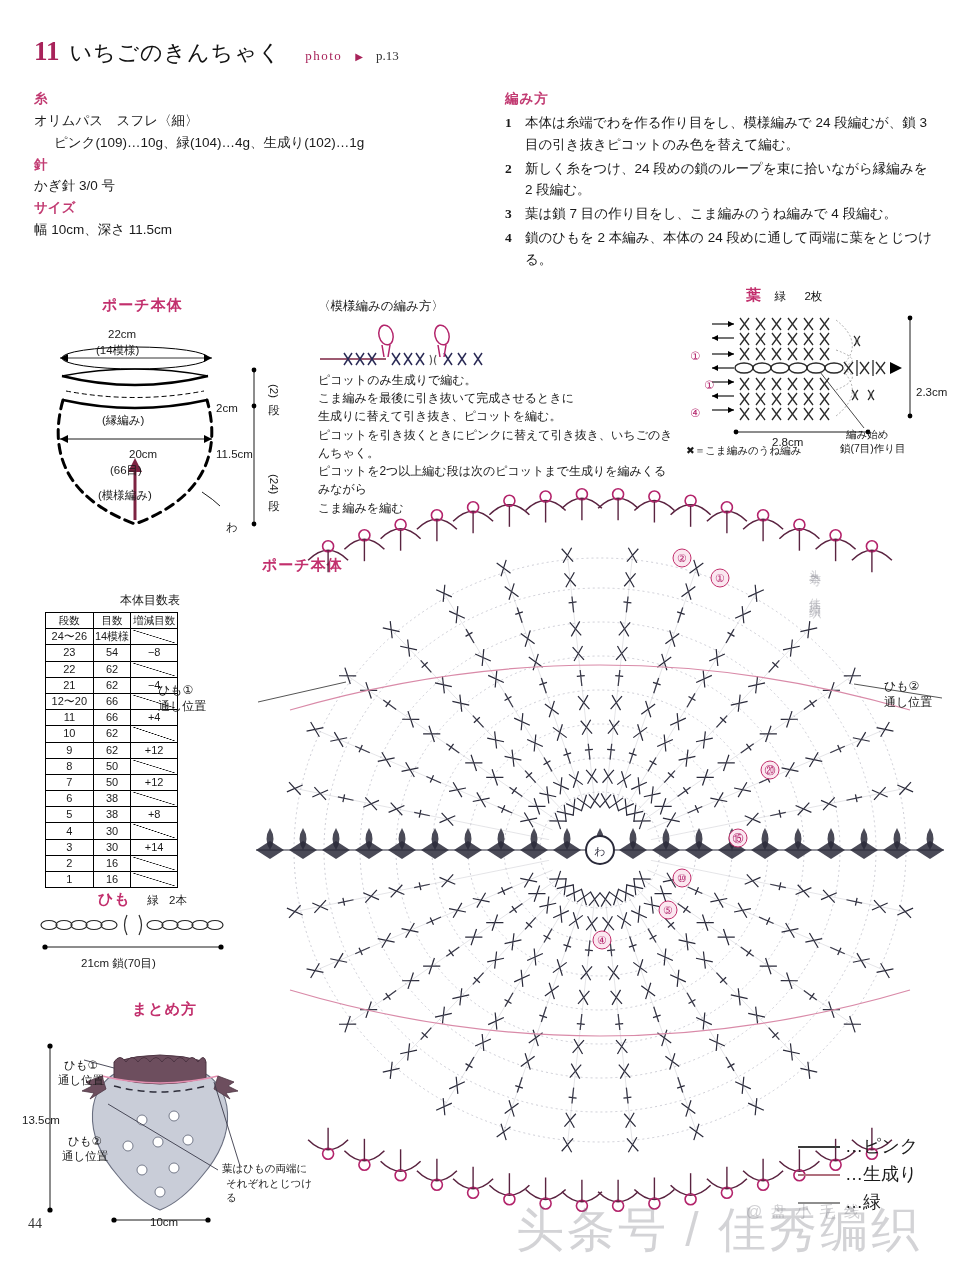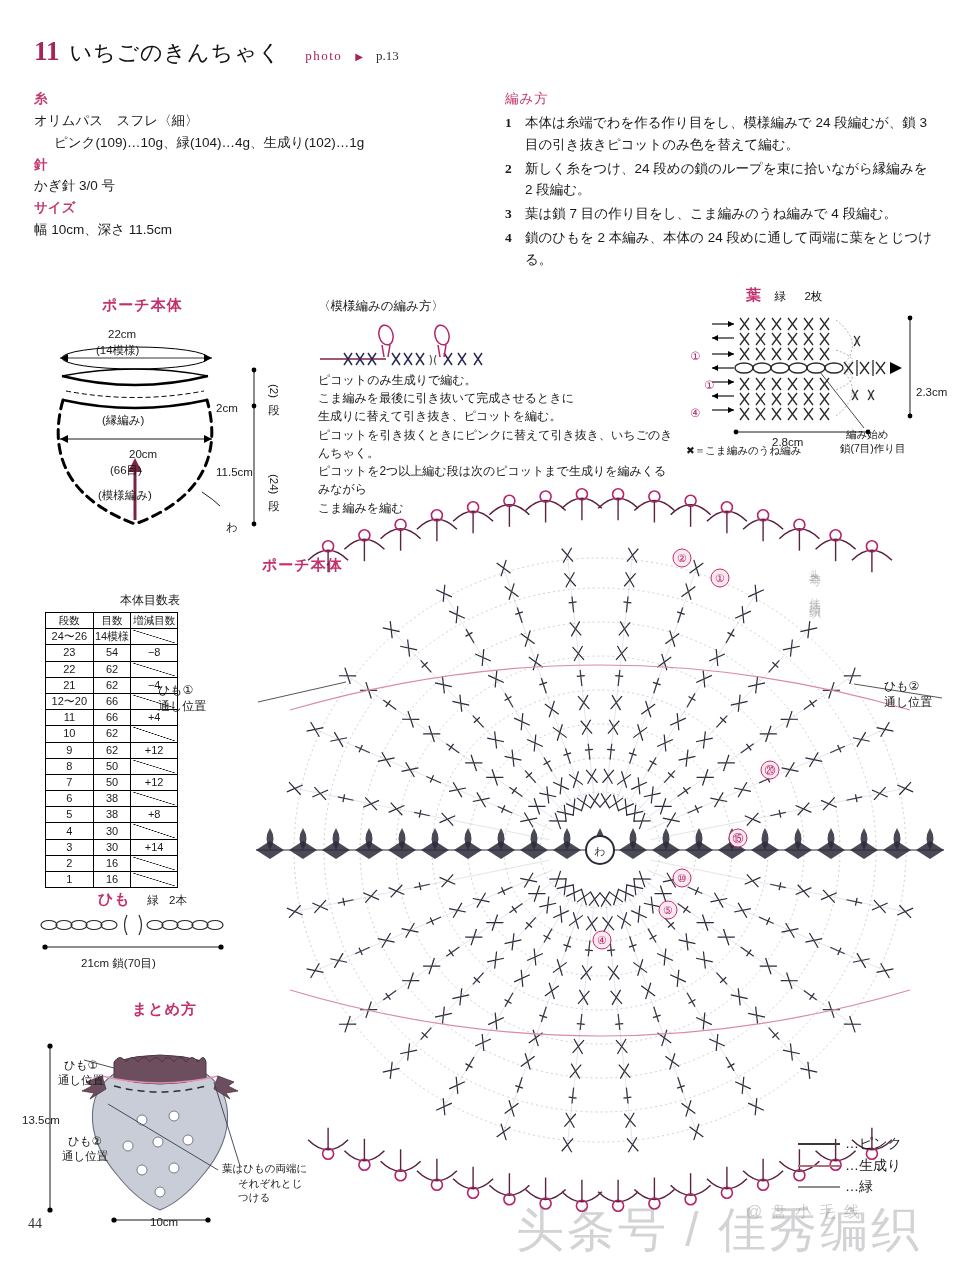--- a/index.html
+++ b/index.html
@@ -22,21 +22,21 @@
   .hdr-tri { color: #a8235a; font-size: 10px; margin: 0 3px; }
   .hdr-pg { font-family: "Liberation Serif", serif; font-size: 13px; color: #333; }
 
   
   .mat { position: absolute; left: 34px; top: 88px; width: 430px; font-size: 13.5px; line-height: 1.62; }
   .mat .lbl { color: #c23b72; font-weight: bold; }
   .mat .ind { padding-left: 20px; }
 
   
   .ins { position: absolute; left: 505px; top: 88px; width: 430px; font-size: 13.5px; line-height: 1.62; }
-  .ins .lbl { color: #c23b72; font-weight: normal; letter-spacing: 1px; }
+  .ins .lbl { color: #c23b72; font-weight: bold; letter-spacing: 1px; }
   .ins-row { display: flex; gap: 8px; margin-top: 2px; }
   .ins-n { font-family: "Liberation Serif", serif; font-weight: bold; flex: 0 0 12px; }
   .ins-t { flex: 1; }
 
   
   .ptitle { color: #c2306d; font-weight: bold; font-size: 15px; letter-spacing: 1px; }
 
   
   .pouch { position: absolute; left: 30px; top: 296px; width: 265px; height: 265px; }
   .pouch .ttl { position: absolute; left: 72px; top: 0; }
@@ -71,21 +71,21 @@
 
   
   .himo { position: absolute; left: 35px; top: 890px; width: 215px; }
   .himo .ttl { text-align: center; }
 
   
   .matome { position: absolute; left: 22px; top: 1000px; width: 290px; height: 225px; }
   .matome .ttl { position: absolute; left: 110px; top: 0; }
 
   
-  .legend { position: absolute; left: 798px; top: 1133px; font-size: 14px; line-height: 1.55; }
+  .legend { position: absolute; left: 798px; top: 1133px; font-size: 18px; line-height: 1.55; }
   .legend .row { display: flex; align-items: center; gap: 5px; }
   .legend .sw { display: inline-block; width: 42px; height: 2px; }
 
   
   .chart { position: absolute; left: 250px; top: 470px; width: 700px; height: 760px; }
   .chartlbl { position: absolute; left: 262px; top: 556px; }
 
   .callout { position: absolute; font-size: 12px; line-height: 1.35; }
 
   
@@ -188,21 +188,21 @@
     </svg>
 
     <div class="sm" style="position:absolute;left:78px;top:32px;">22cm</div>
     <div class="sm" style="position:absolute;left:66px;top:47px;">(14模様)</div>
     <div class="sm" style="position:absolute;left:72px;top:117px;">(縁編み)</div>
     <div class="sm" style="position:absolute;left:81px;top:152px;margin-left:18px;">20cm</div>
     <div class="sm" style="position:absolute;left:80px;top:167px;">(66目)</div>
     <div class="sm" style="position:absolute;left:68px;top:192px;">(模様編み)</div>
     <div class="sm" style="position:absolute;left:186px;top:106px;">2cm</div>
     <div class="sm" style="position:absolute;left:236px;top:88px;writing-mode:vertical-rl;">(2段)</div>
-    <div class="sm" style="position:absolute;left:186px;top:170px;">11.5cm</div>
+    <div class="sm" style="position:absolute;left:186px;top:152px;">11.5cm</div>
     <div class="sm" style="position:absolute;left:236px;top:178px;writing-mode:vertical-rl;">(24段)</div>
     <div class="sm" style="position:absolute;left:196px;top:224px;">わ</div>
   </div>
 
   <div class="howto">
     <div class="cap">〈模様編みの編み方〉</div>
     <svg width="200" height="52" viewBox="0 0 200 52">
       <line x1="2" y1="40" x2="68" y2="40" stroke="#7d2342" stroke-width="1.4"></line>
       <g stroke="#2a2a55" stroke-width="1.5" fill="none">
         <path d="M26,34 l8,12 M34,34 l-8,12"></path>
@@ -529,21 +529,21 @@
       <circle cx="92" cy="196" r="2.6" fill="#000"></circle>
       <circle cx="186" cy="196" r="2.6" fill="#000"></circle>
     </svg>
     <div class="sm" style="position:absolute;left:42px;top:58px;">ひも①</div>
     <div class="sm" style="position:absolute;left:36px;top:73px;">通し位置</div>
     <div class="sm" style="position:absolute;left:46px;top:134px;">ひも②</div>
     <div class="sm" style="position:absolute;left:40px;top:149px;">通し位置</div>
     <div class="sm" style="position:absolute;left:0px;top:114px;">13.5cm</div>
     <div class="sm" style="position:absolute;left:128px;top:216px;">10cm</div>
     <div class="xs" style="position:absolute;left:200px;top:162px;">葉はひもの両端に</div>
-    <div class="xs" style="position:absolute;left:216px;top:177px;">それぞれとじつける</div>
+    <div class="xs" style="position:absolute;left:204px;top:177px;">それぞれとじつける</div>
   </div>
 
   <div class="ptitle chartlbl">ポーチ本体</div>
   <div class="chart">
     <svg width="700" height="760" viewBox="0 0 700 760">
       <defs>
         <g id="xst">
           <path d="M-5,-7 L5,7 M5,-7 L-5,7" stroke="#2a2a3a" stroke-width="1.25" fill="none"></path>
         </g>
       </defs>

